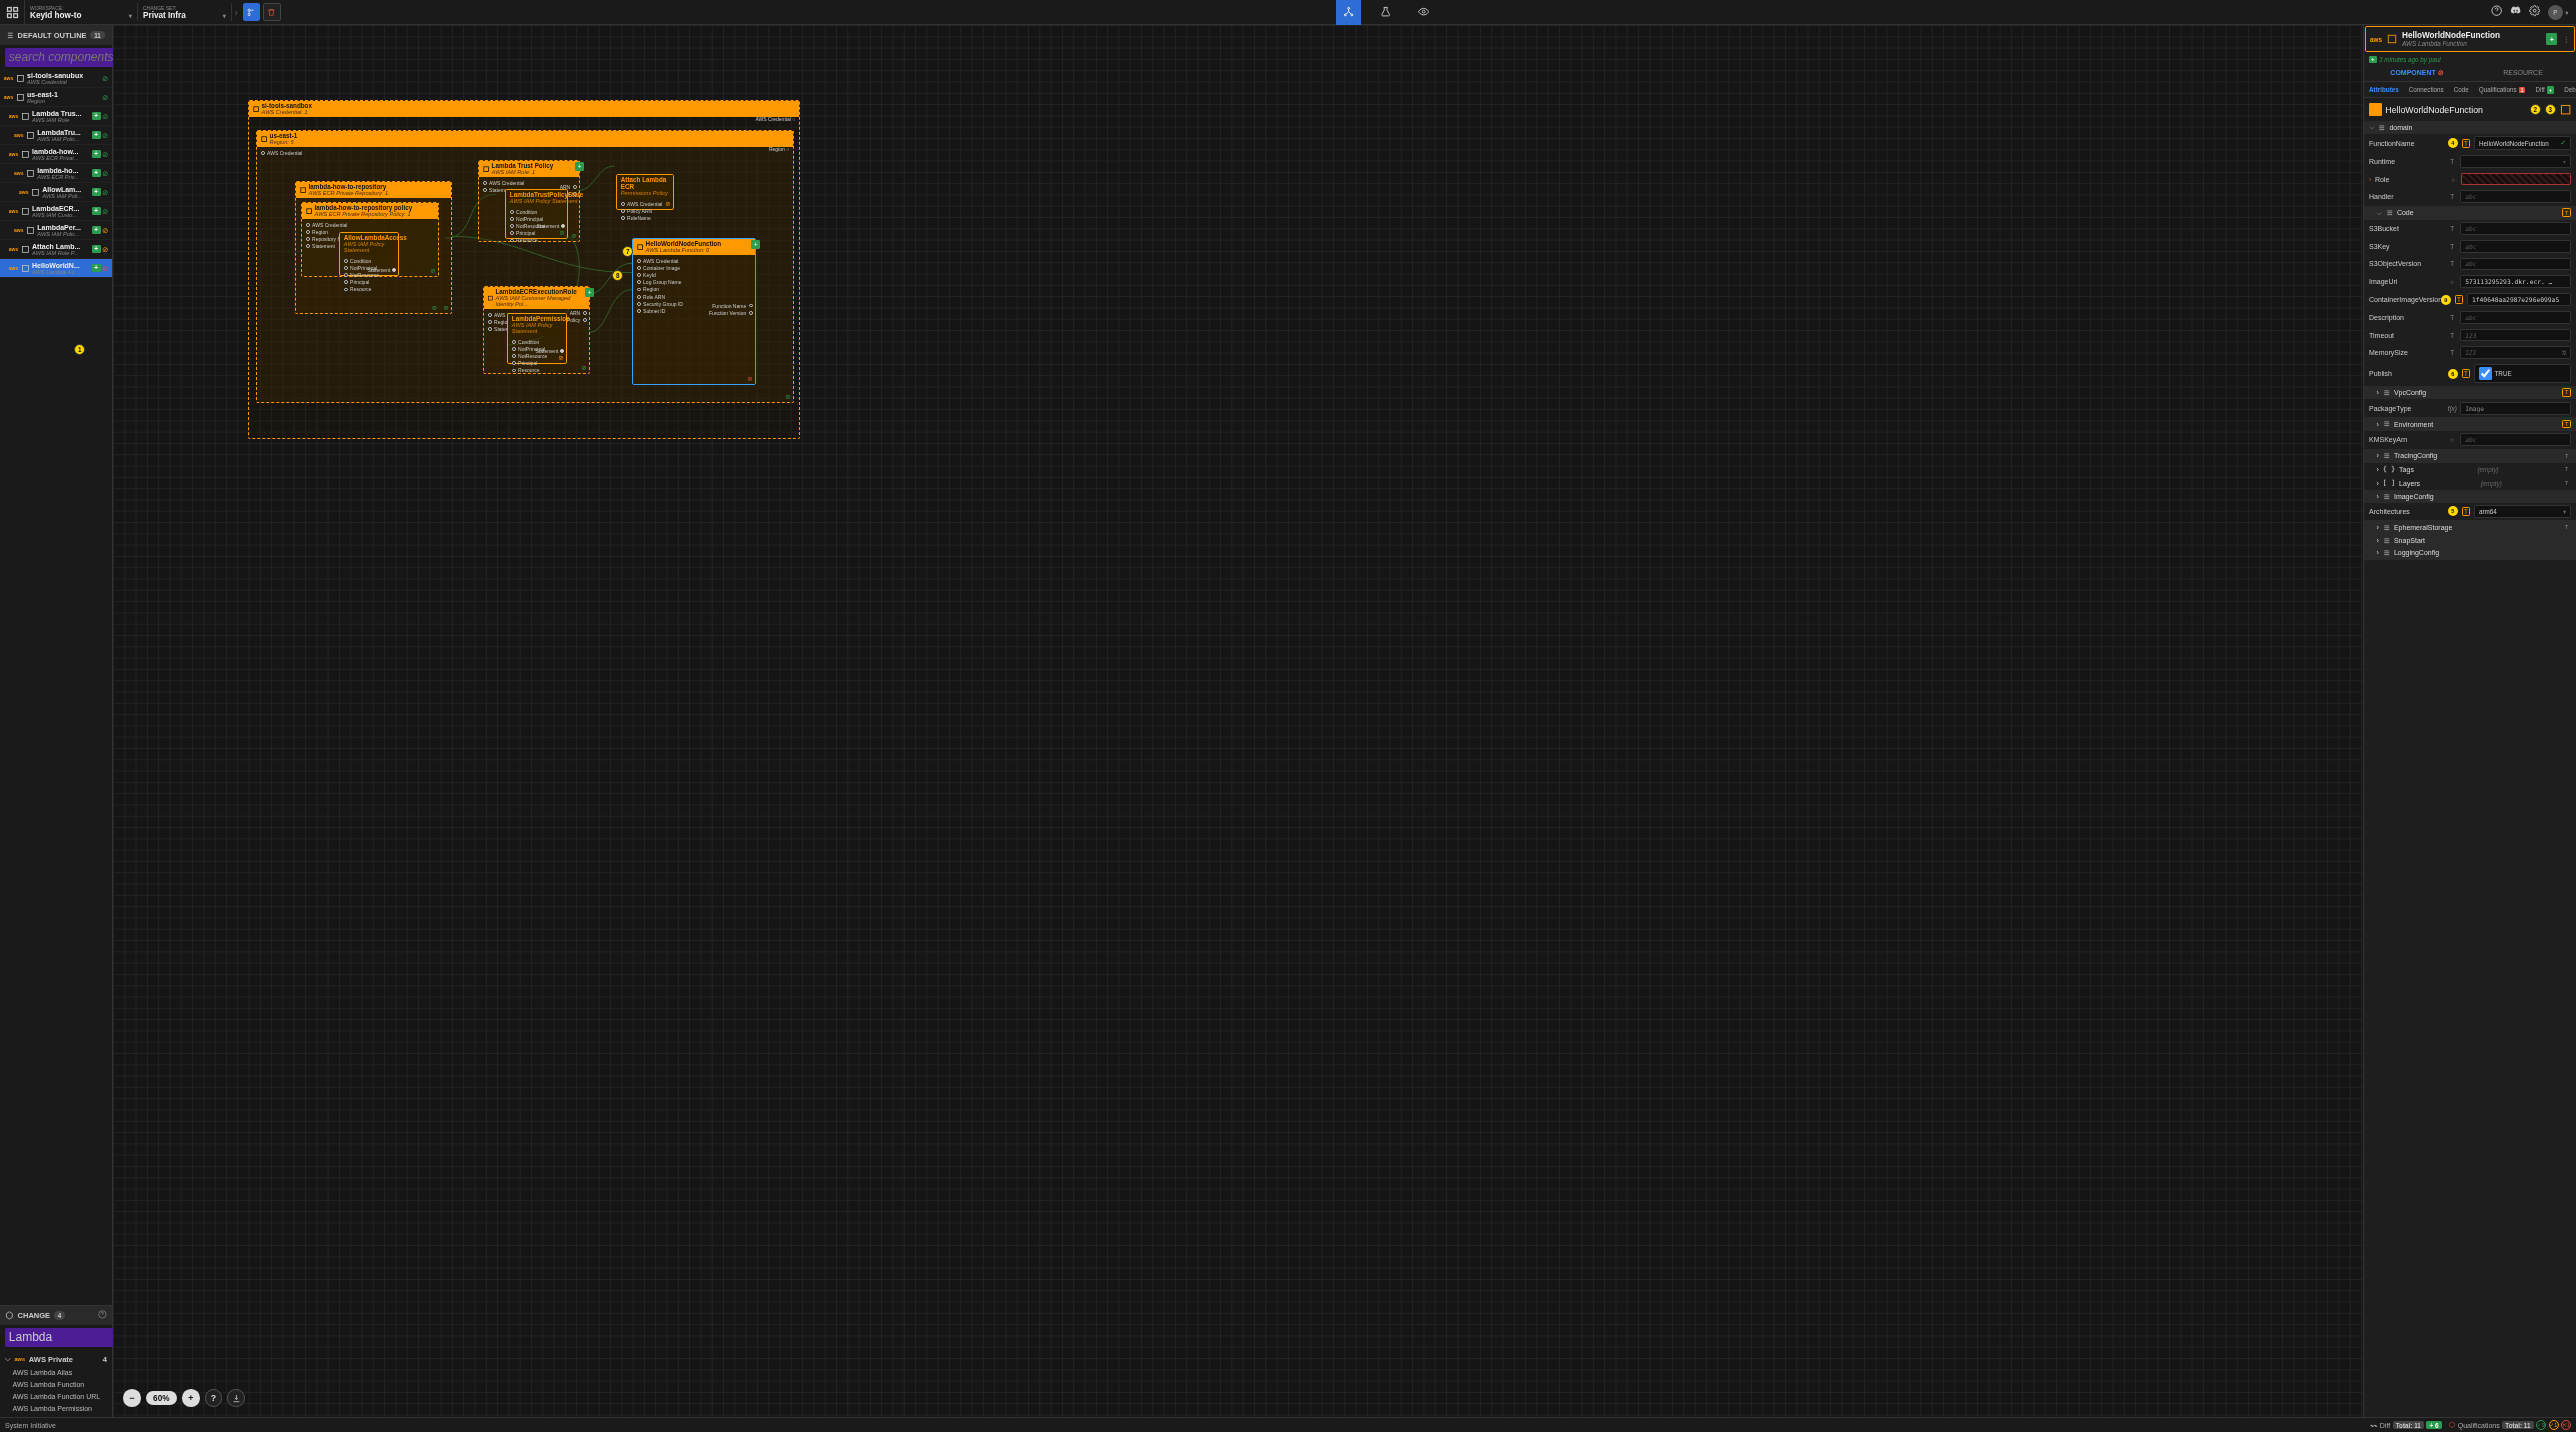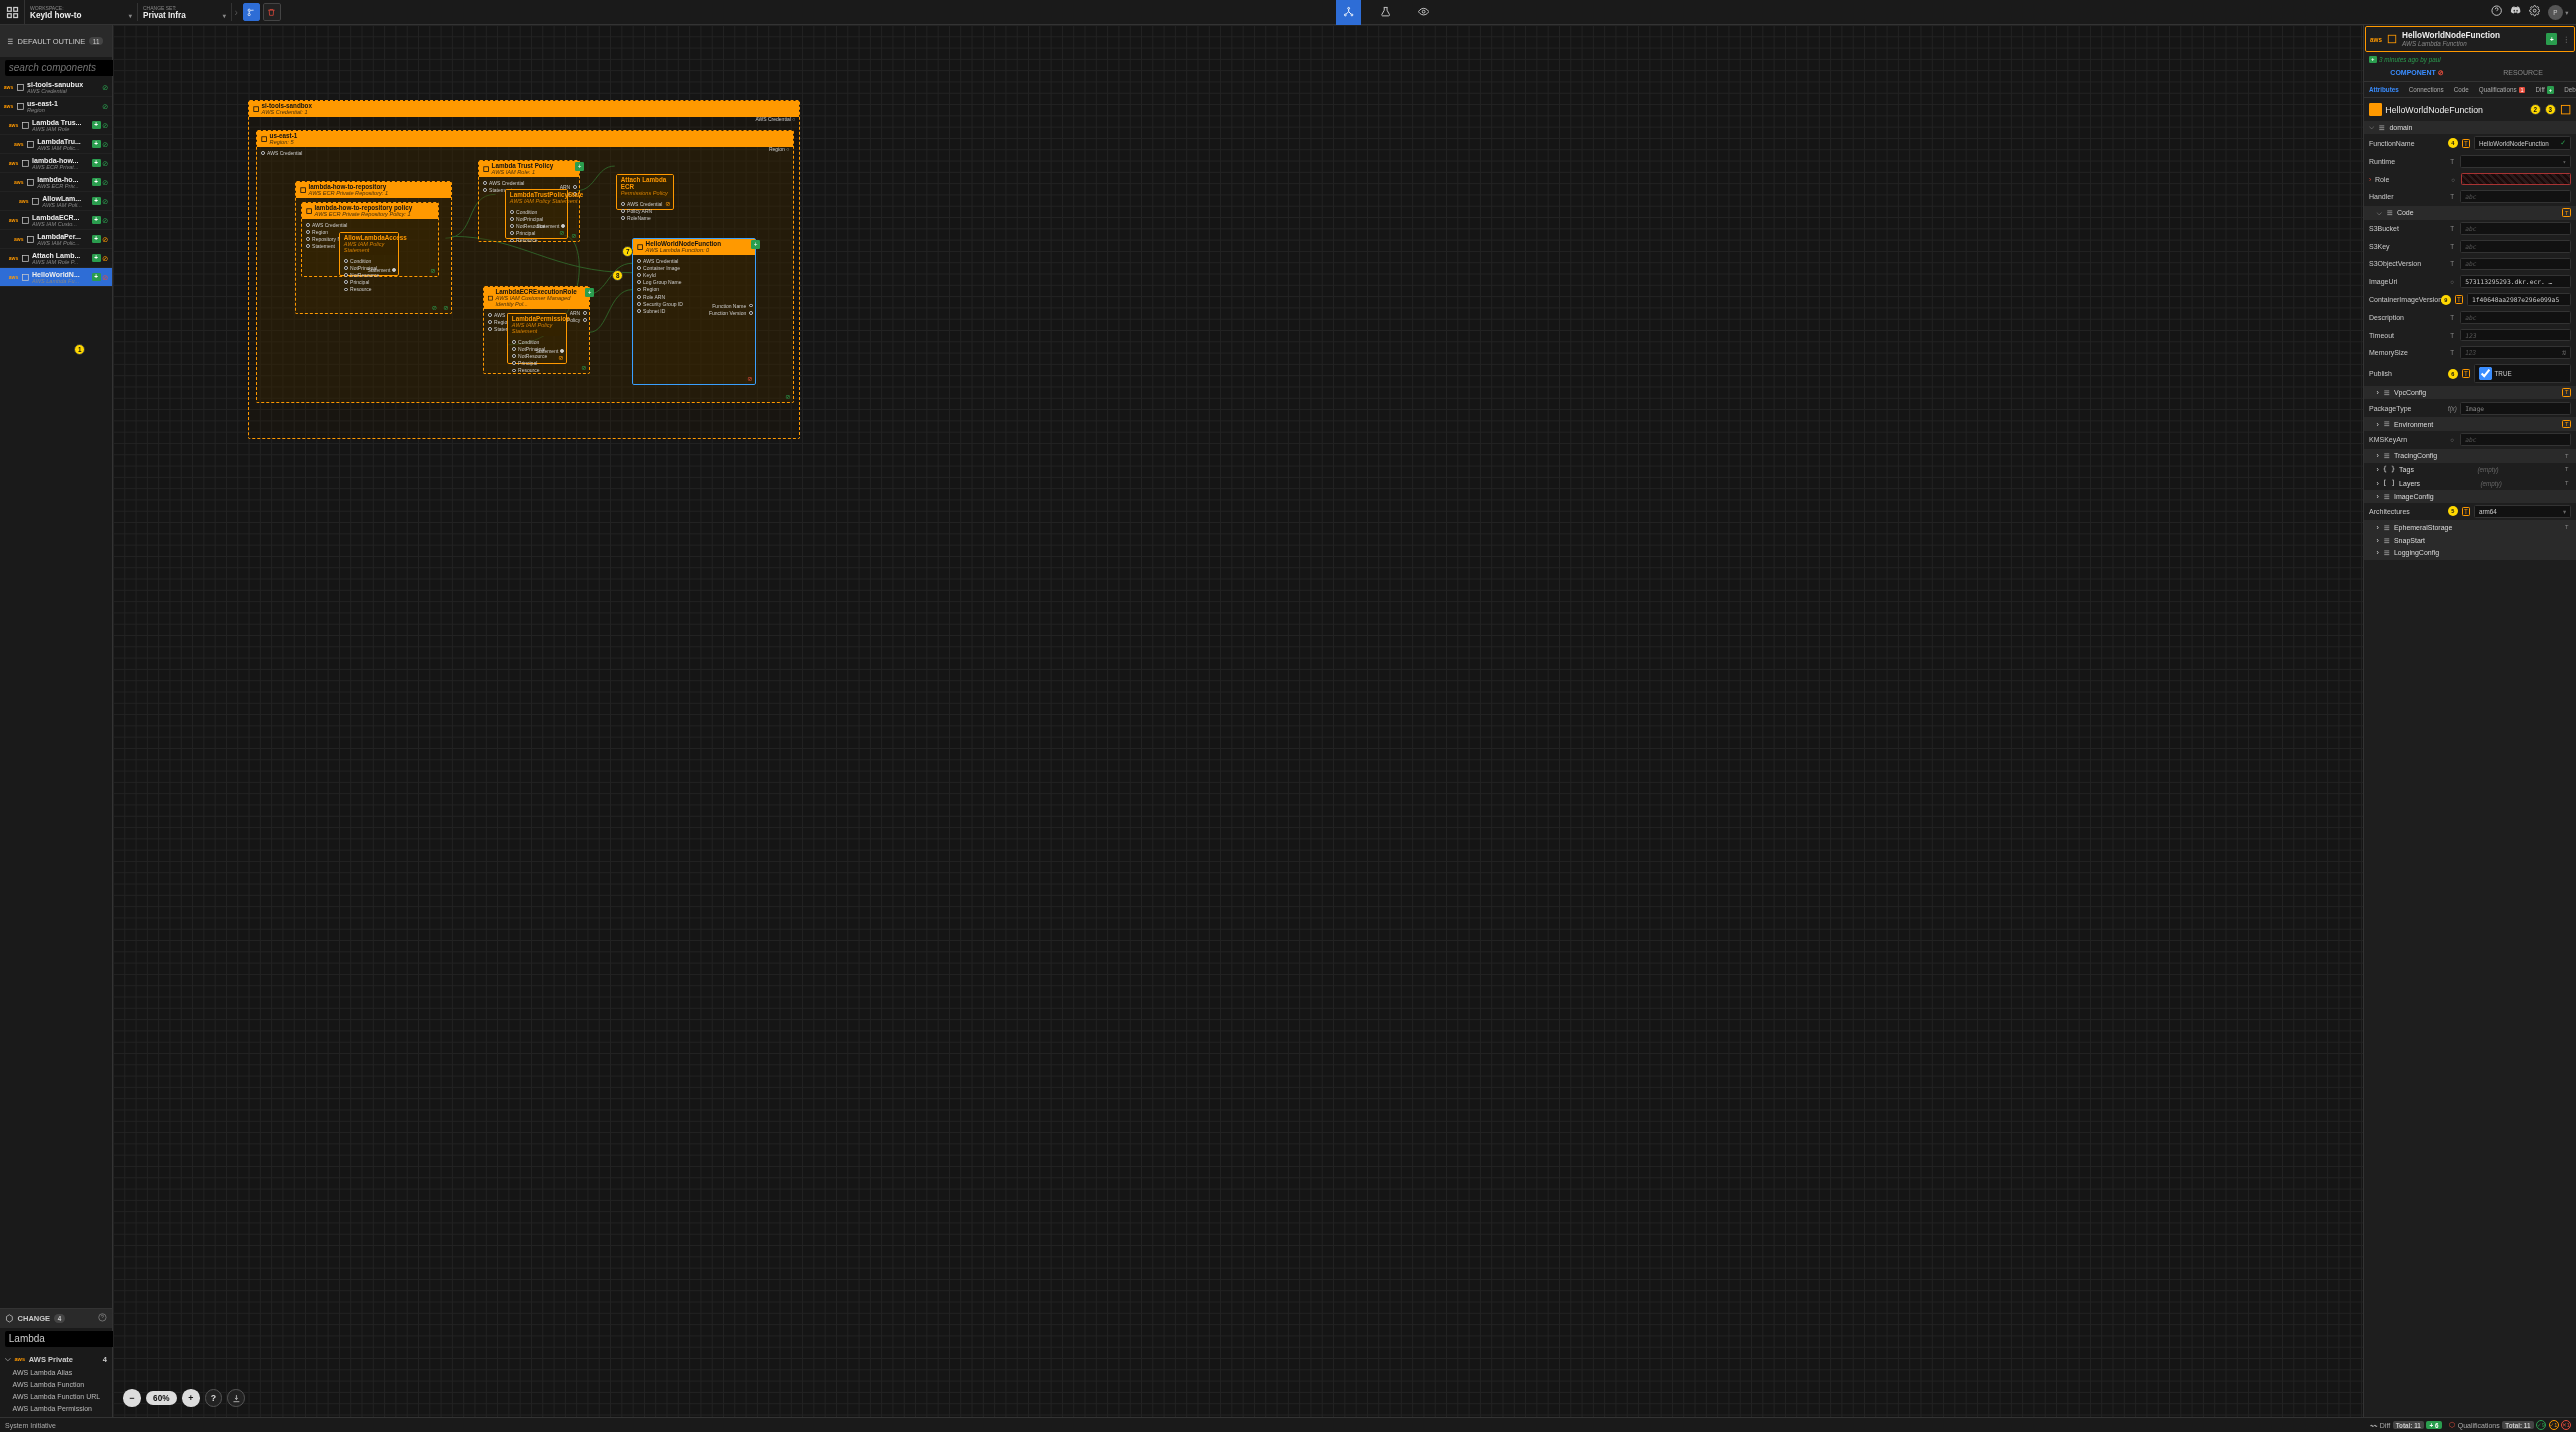--- a/index.html
+++ b/index.html
@@ -18,24 +18,24 @@
 .top-center-icon { width: 25px; height: 25px; display: flex; align-items: center; justify-content: center; cursor: pointer; }
 .top-center-icon.active { background: #2e6dd6; }
 .top-right { display: flex; align-items: center; gap: 7.5px; padding-right: 7.5px; }
 .avatar { width: 15px; height: 15px; border-radius: 50%; background: #555; display: flex; align-items: center; justify-content: center; font-size: 6.3px; color: #ccc; }
 .top-right-item { display: flex; align-items: center; gap: 2.5px; }
 
 .main { flex: 1; display: flex; overflow: hidden; }
 
 
 .left-panel { width: 113px; background: #1a1a1a; border-right: 0.6px solid #333; display: flex; flex-direction: column; }
-.outline-header { height: 32px; background: #2a2a2a; display: flex; align-items: center; padding: 0 5px; gap: 3.8px; font-size: 7.5px; font-weight: 400; color: #ccc; }
+.outline-header { height: 20px; background: #2a2a2a; display: flex; align-items: center; padding: 0 5px; gap: 3.8px; font-size: 7.5px; font-weight: 700; color: #ccc; }
 .count-badge { background: #444; border-radius: 5px; padding: 0.6px 3.8px; font-size: 6.3px; }
 .search-row { display: flex; align-items: center; padding: 2.5px; gap: 2.5px; }
-.search-input { flex: 1; background: #000000; border: none; padding: 2.5px 3.8px; color: #888; font-size: 10px; font-style: italic; border-radius: 1.9px; }
+.search-input { flex: 1; background: #4c1d95; border: none; padding: 2.5px 3.8px; color: #888; font-size: 12px; font-style: italic; border-radius: 1.9px; }
 .filter-icon { color: #3a8dff; cursor: pointer; }
 .clear-icon { background:#555;border-radius:50%;width:8.8px;height:8.8px;display:flex;align-items:center;justify-content:center;font-size:5.6px;color:#111;cursor:pointer; }
 .outline-list { flex: 1; overflow-y: auto; }
 .outline-item { display: flex; align-items: center; padding: 2.5px 3.8px; gap: 2.5px; cursor: pointer; border-bottom: 0.6px solid #222; }
 .outline-item.selected { background: #2e6dd6; }
 .outline-item .aws-badge { font-size: 5px; color: #f90; font-weight: 700; }
 .outline-item .frame-icon { width: 8.8px; height: 8.8px; flex-shrink: 0; }
 .outline-item .text { flex: 1; overflow: hidden; }
 .outline-item .name { font-size: 7px; color: #eee; white-space: nowrap; overflow: hidden; text-overflow: ellipsis; font-weight: 600; }
 .outline-item .sub { font-size: 5.6px; color: #888; font-style: italic; white-space: nowrap; overflow: hidden; text-overflow: ellipsis; }

